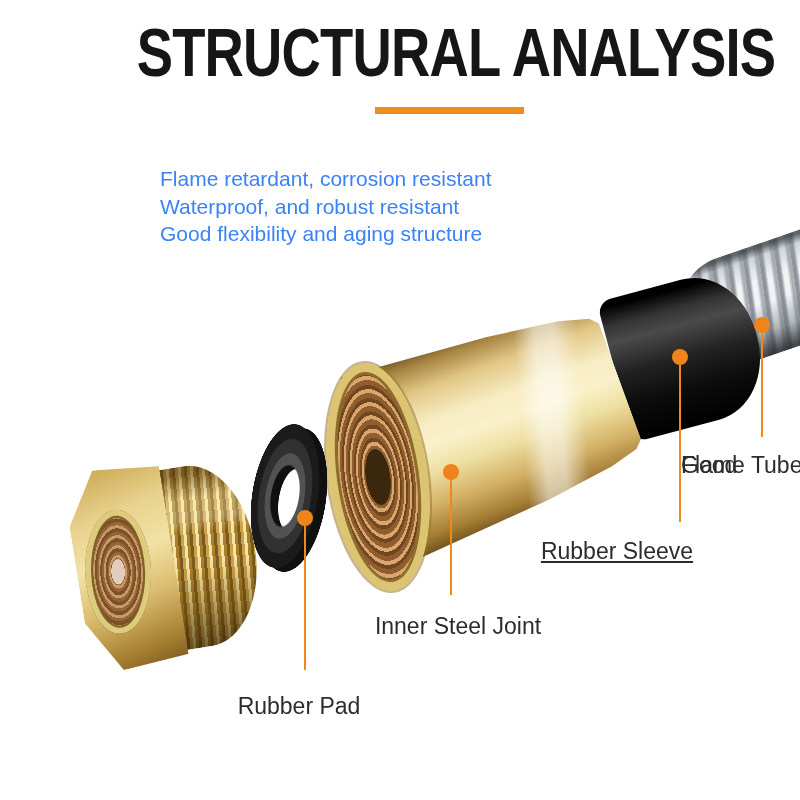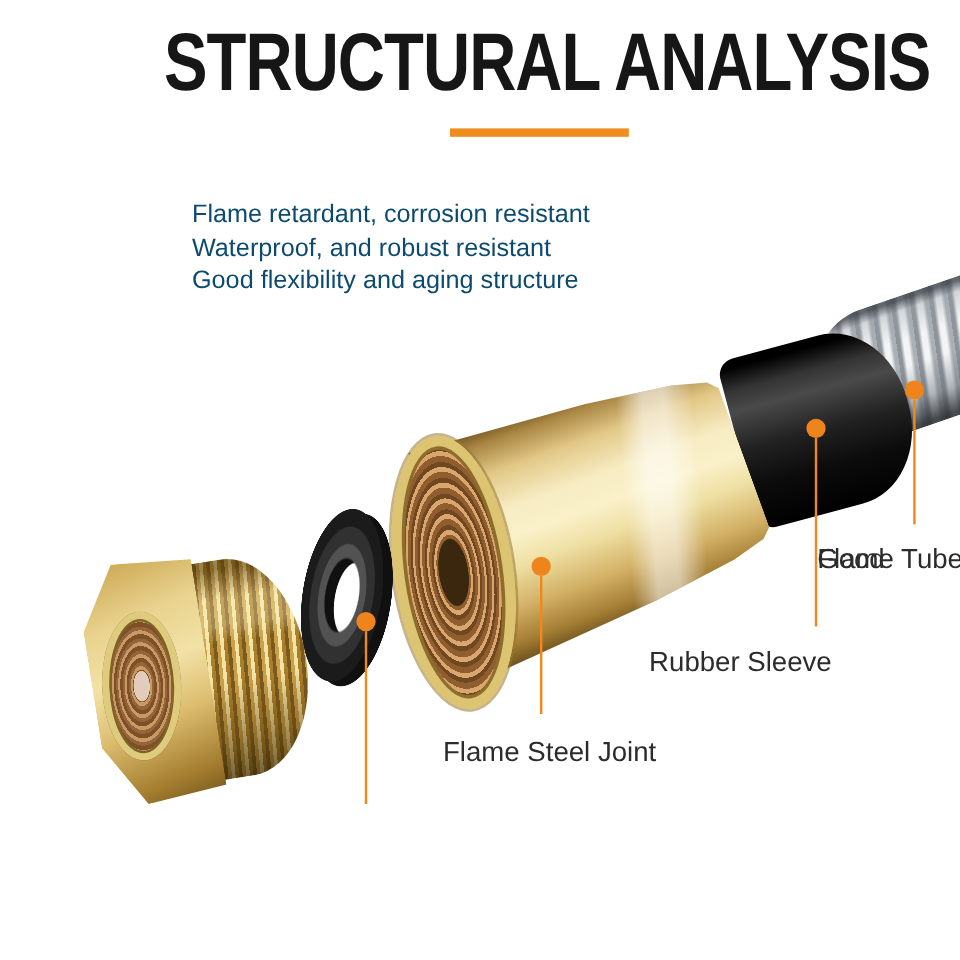--- a/index.html
+++ b/index.html
@@ -9,21 +9,21 @@
   
   .title{
     position:absolute;left:20px;top:16px;width:800px;margin:0;
     text-align:center;font-size:68px;line-height:72px;font-weight:700;
     color:#161616;letter-spacing:-1px;
     transform:scaleX(0.80);transform-origin:50% 50%;
     white-space:nowrap;
   }
   .accent-bar{position:absolute;left:339px;top:107px;width:149px;height:7px;background:#EF8C1E;}
 
-  .features{position:absolute;left:124px;top:165px;font-size:21px;line-height:27.5px;color:#0c4a6e;}
+  .features{position:absolute;left:124px;top:165px;font-size:21px;line-height:27.5px;color:#3b82f6;}
 
   
   .scene{position:absolute;inset:0;}
   .scene div{position:absolute;}
 
   
   .part-tube{
     left:640px;top:233px;width:245px;height:110px;
     transform:rotate(-19deg);border-radius:55px 0 0 55px;z-index:1;
     background:
@@ -94,21 +94,21 @@
   .dot{width:16px;height:16px;border-radius:50%;background:#EF841C;z-index:10;}
   .lead{width:2px;background:#F0891C;z-index:10;}
   .callout-label{z-index:11;color:#2c2c2c;font-size:23px;line-height:30px;text-align:center;white-space:nowrap;}
 
   .dot-metal{left:718px;top:317px;}
   .lead-metal{left:725px;top:333px;height:104px;}
   .label-metal{left:645px;top:450px;width:150px;}
 
   .dot-sleeve{left:636px;top:349px;}
   .lead-sleeve{left:643px;top:365px;height:157px;}
-  .label-sleeve{left:481px;top:536px;width:200px;}
+  .label-sleeve{left:481px;top:536px;width:200px;text-decoration:underline;}
 
   .dot-joint{left:407px;top:464px;}
   .lead-joint{left:414px;top:480px;height:115px;}
   .label-joint{left:322px;top:611px;width:200px;}
 
   .dot-pad{left:261px;top:510px;}
   .lead-pad{left:268px;top:526px;height:144px;}
   .label-pad{left:163px;top:691px;width:200px;}
 </style>
 </head>
@@ -145,19 +145,20 @@
       <div>Good</div>
       <div>Flame Tube</div>
     </div>
 
     <div class="dot dot-sleeve"></div>
     <div class="lead lead-sleeve"></div>
     <div class="callout-label label-sleeve">Rubber Sleeve</div>
 
     <div class="dot dot-joint"></div>
     <div class="lead lead-joint"></div>
-    <div class="callout-label label-joint">Flame Steel Joint</div>
+    <div class="callout-label label-joint">Inner Steel Joint</div>
 
     <div class="dot dot-pad"></div>
     <div class="lead lead-pad"></div>
+    <div class="callout-label label-pad">Rubber Pad</div>
   </div>
 
 </div>
 
 </body></html>

